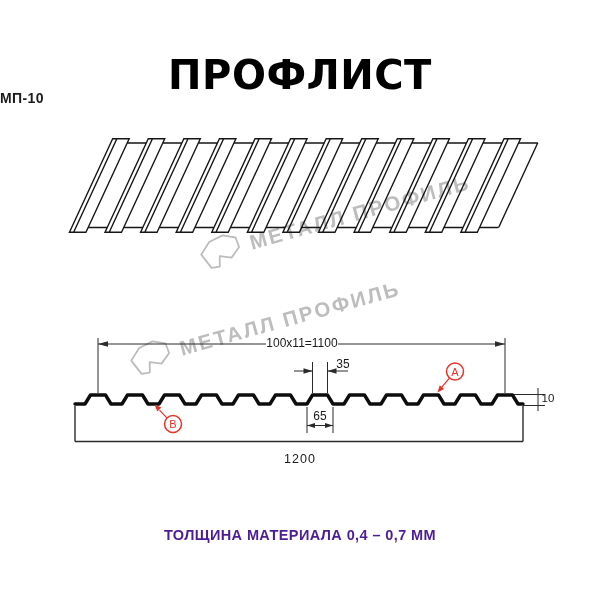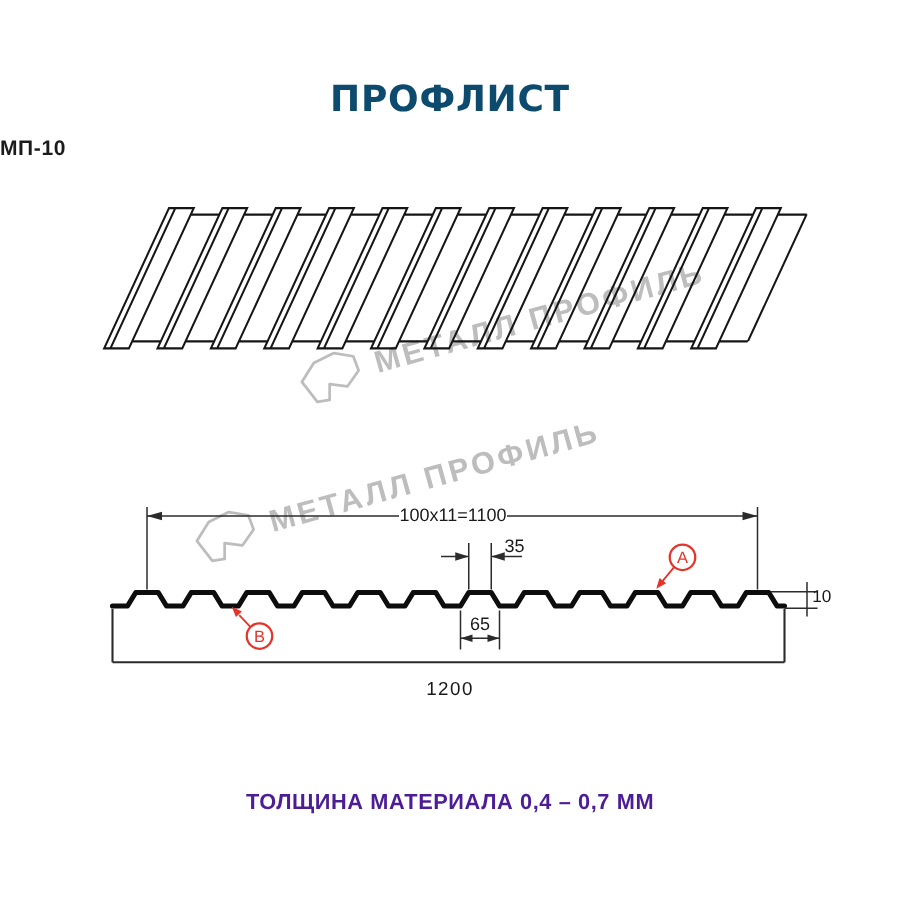--- a/index.html
+++ b/index.html
@@ -2,22 +2,22 @@
 <html><head>
 <meta charset="utf-8">
 <style>
   html,body{margin:0;padding:0;}
   .page{
     position:relative;width:600px;height:600px;background:#ffffff;overflow:hidden;
     font-family:"Liberation Sans",sans-serif;
   }
   .title{
     position:absolute;top:52px;left:0;width:600px;text-align:center;
-    font-family:"DejaVu Sans",sans-serif;font-weight:bold;font-size:24px;
-    letter-spacing:.5px;color:#0c4a6e;
+    font-family:"DejaVu Sans",sans-serif;font-weight:bold;font-size:40px;
+    letter-spacing:.5px;color:#000000;
   }
   .subtitle{
     position:absolute;top:90px;left:0;width:600px;text-align:left;
     font-weight:bold;font-size:14px;letter-spacing:.4px;color:#1b1b1b;
   }
   .caption{
     position:absolute;top:527px;left:0;width:600px;text-align:center;
     font-weight:bold;font-size:14.5px;letter-spacing:.4px;color:#4c1d95;
   }
   .wm{

